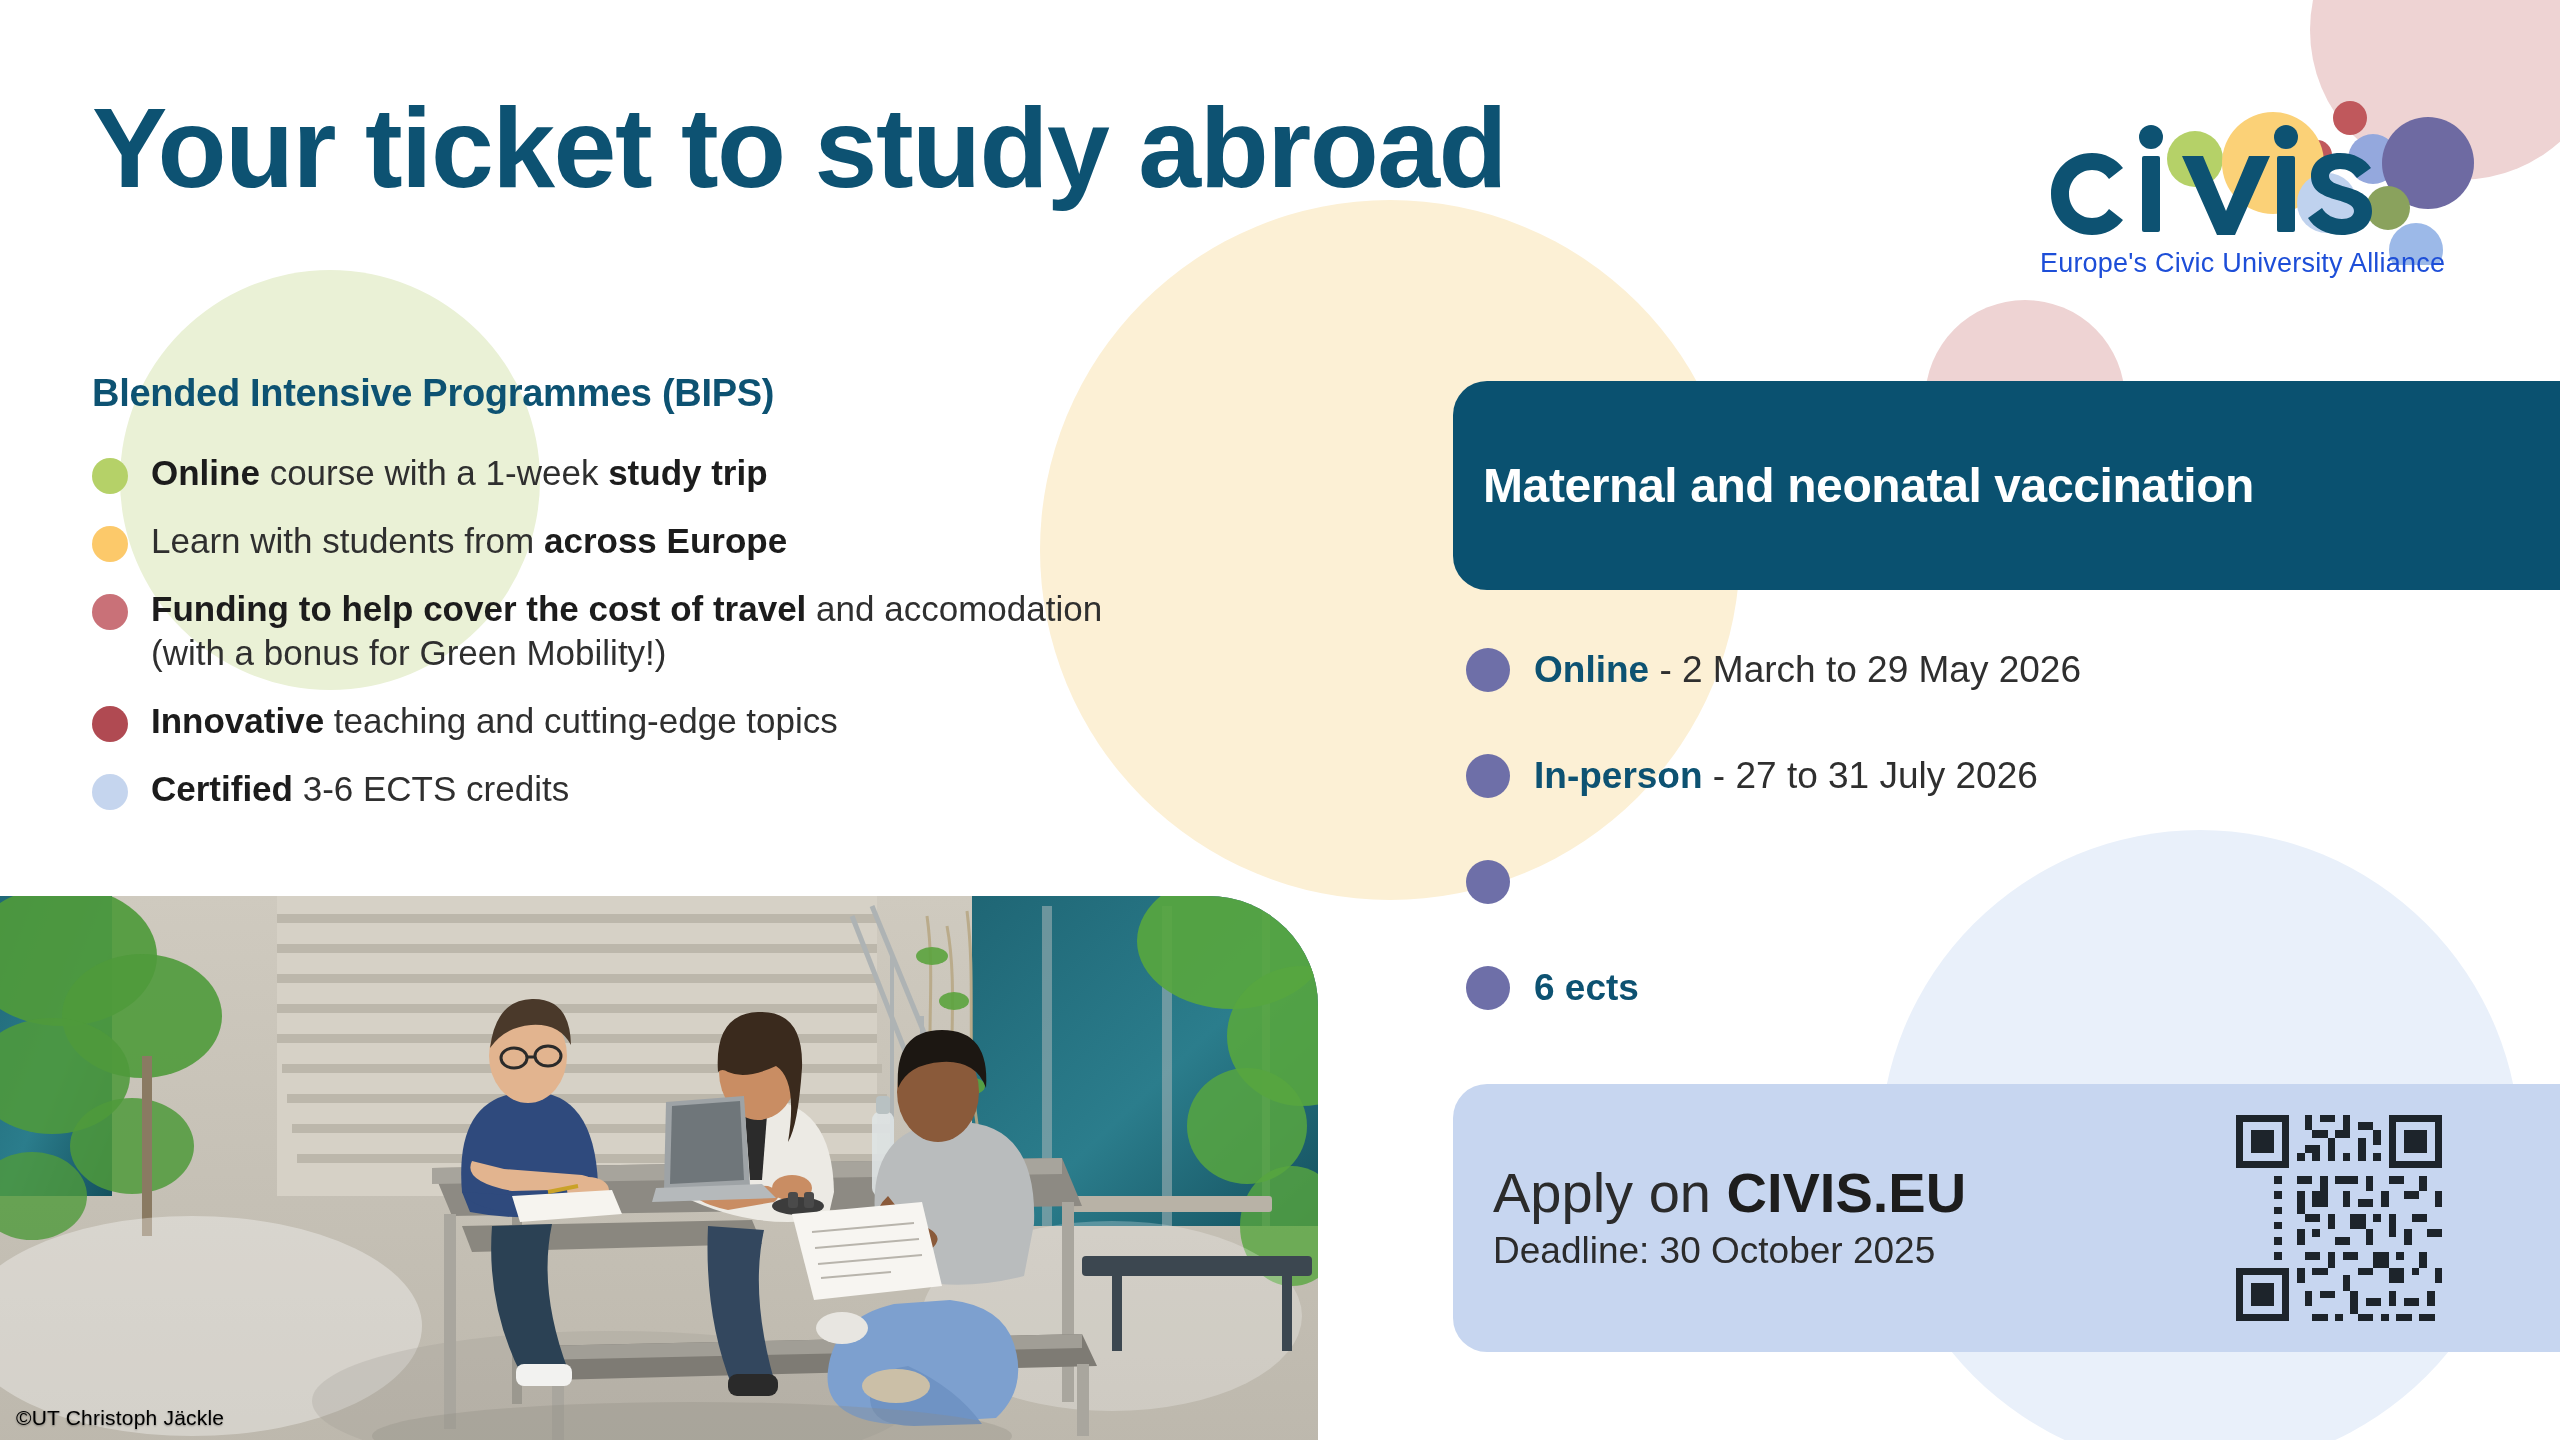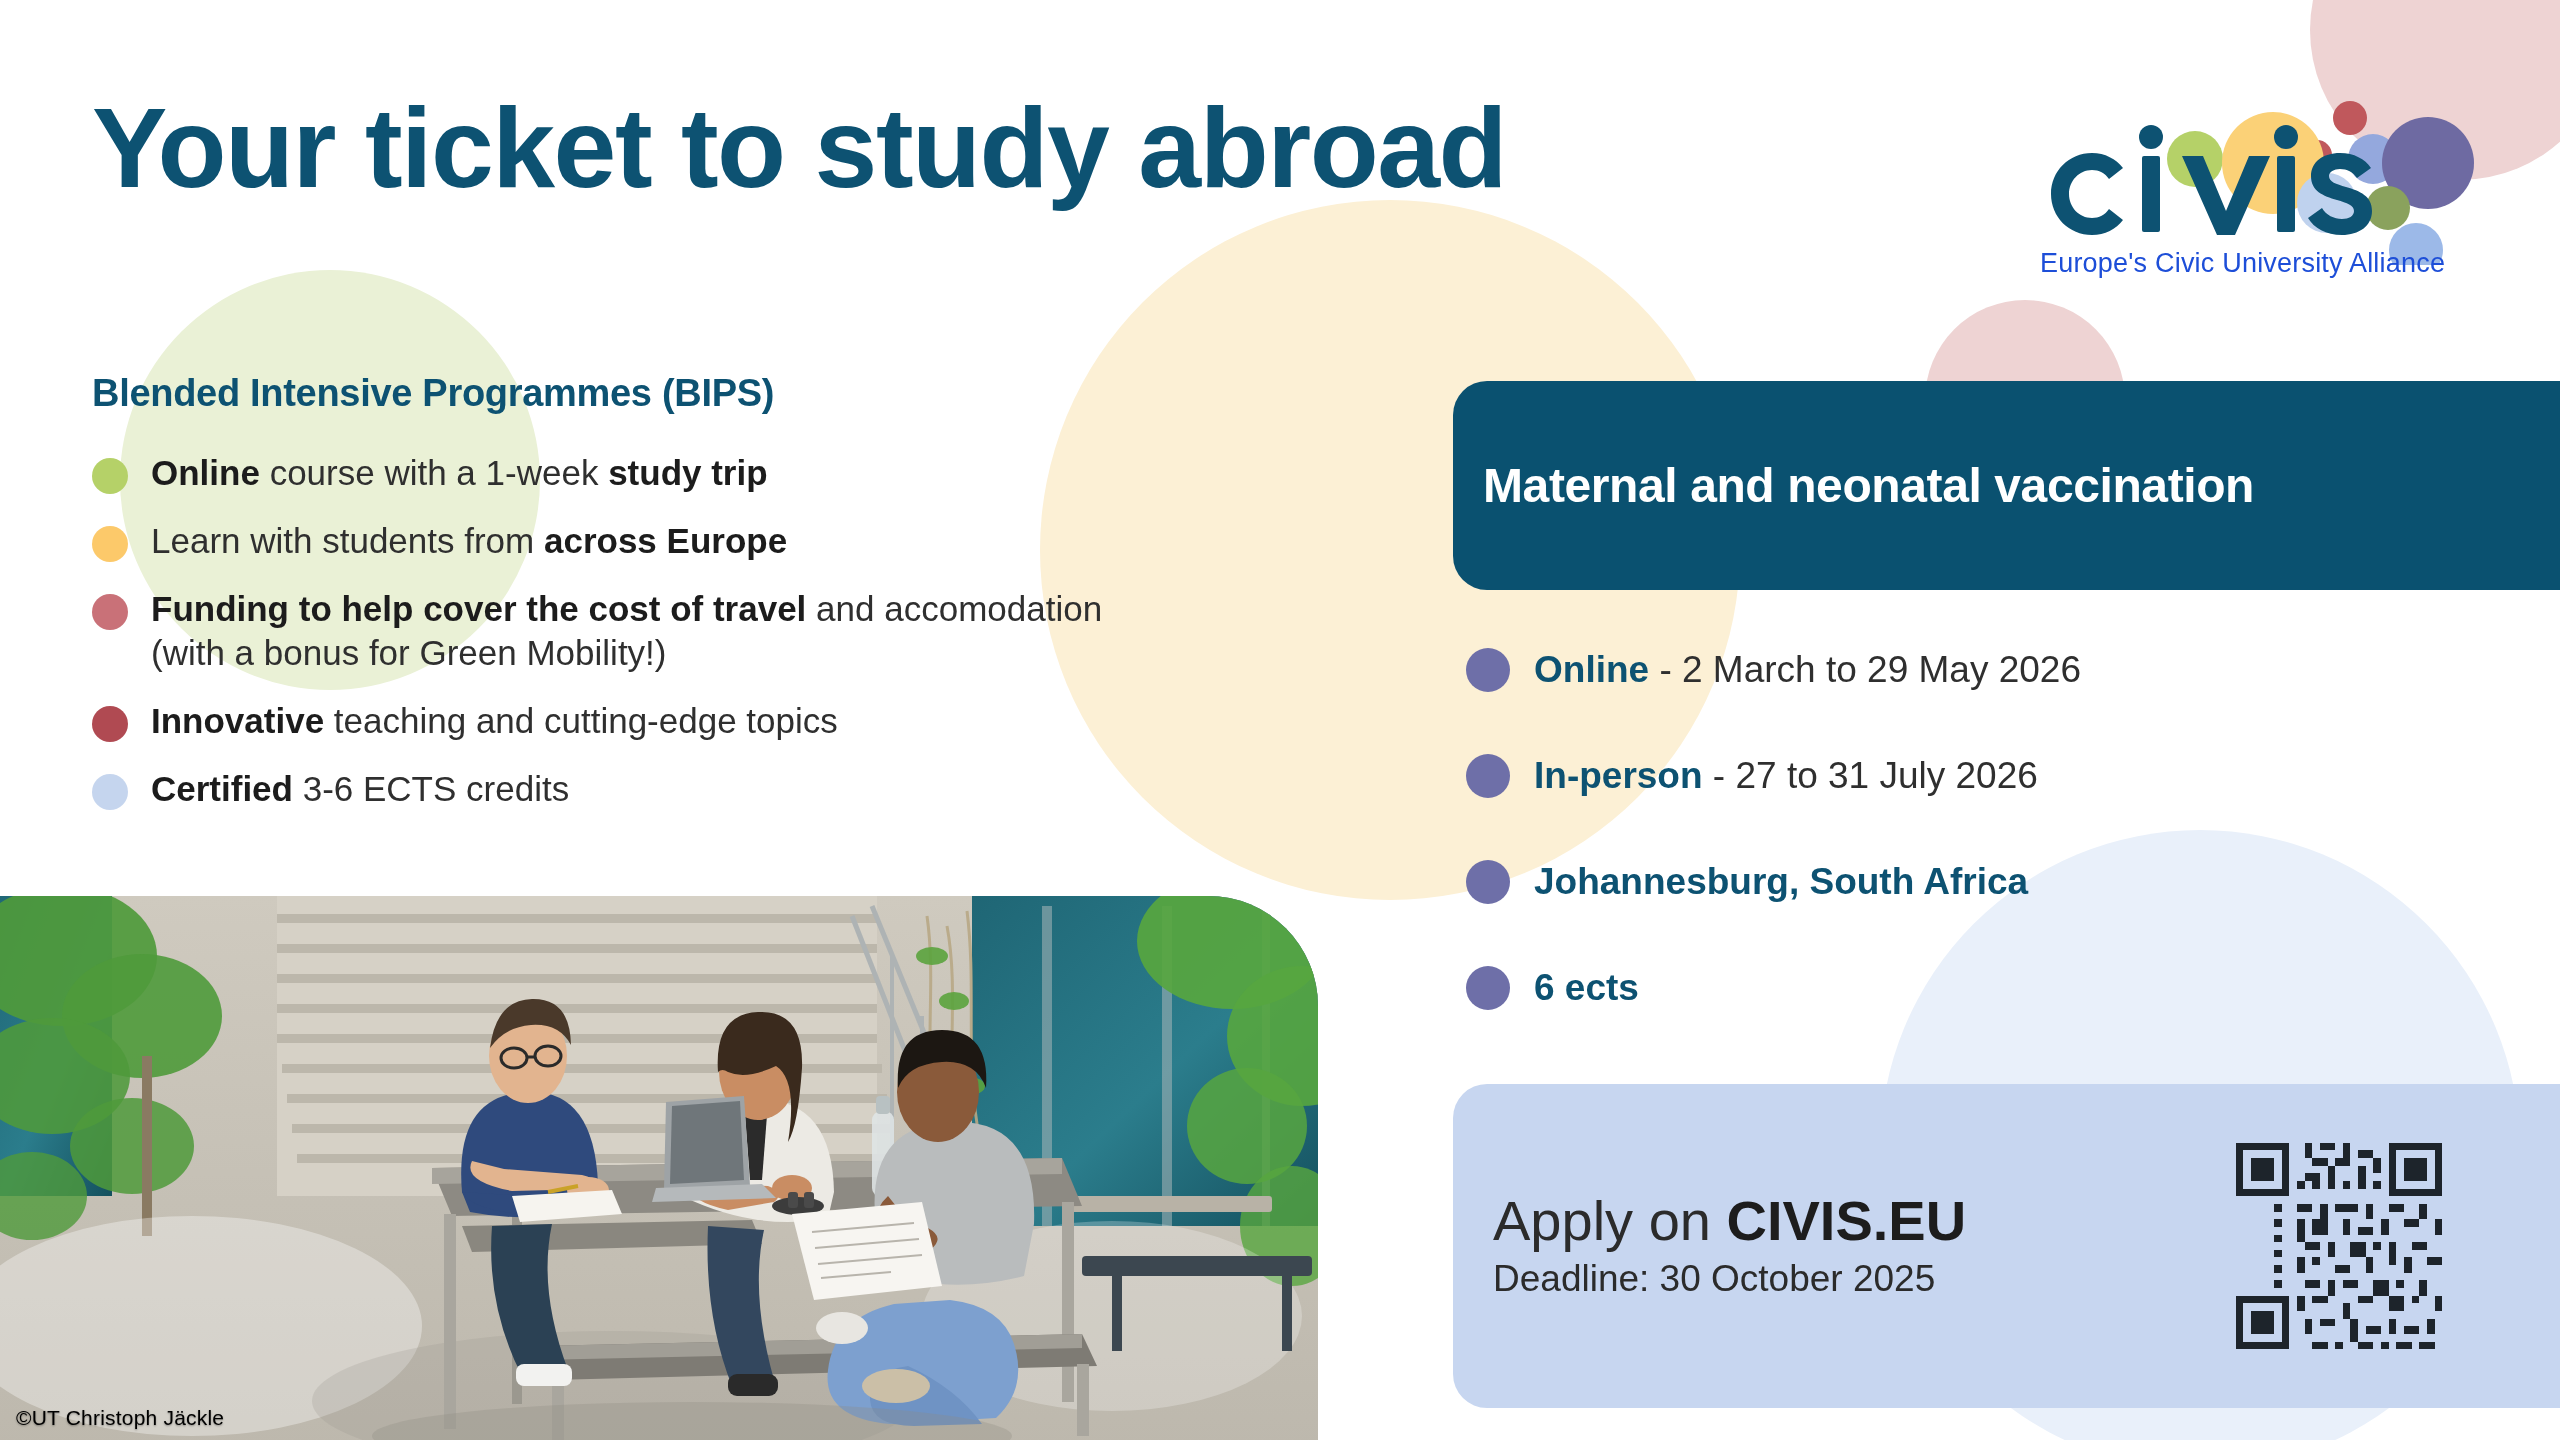--- a/index.html
+++ b/index.html
@@ -81,21 +81,21 @@
   .prog-item{display:flex;align-items:center;margin-bottom:62px;}
   .prog-dot{
     flex:0 0 auto;width:44px;height:44px;border-radius:50%;
     background:#6e6fa8;margin-right:24px;
   }
   .prog-txt{font-size:37px;line-height:1.15;color:#2f2f2f;white-space:nowrap;}
   .prog-txt b{font-weight:700;color:#0d5272;}
 
   
   .apply{
-    position:absolute;left:1453px;top:1084px;width:1107px;height:324px;
+    position:absolute;left:1453px;top:1084px;width:1107px;height:268px;
     background:#c7d6f0;border-radius:34px 0 0 34px;z-index:6;
     display:flex;align-items:center;
   }
   .apply-text{margin-left:40px;flex:1 1 auto;}
   .apply-line1{font-size:56px;color:#2b2b2b;line-height:1.12;white-space:nowrap;}
   .apply-line1 b{font-weight:700;color:#1d1d1d;}
   .apply-line2{font-size:37px;color:#2b2b2b;line-height:1.2;margin-top:4px;white-space:nowrap;}
   .qr{width:222px;height:222px;margin-right:110px;flex:0 0 auto;background:#c7d6f0;}
   .qr svg{display:block;}
 </style>
@@ -356,21 +356,20 @@
     <div class="prog-item">
       <span class="prog-dot"></span>
       <span class="prog-txt"><b>Online</b><span> - 2 March to 29 May 2026</span></span>
     </div>
     <div class="prog-item">
       <span class="prog-dot"></span>
       <span class="prog-txt"><b>In-person</b><span> - 27 to 31 July 2026</span></span>
     </div>
     <div class="prog-item">
       <span class="prog-dot"></span>
-      <span class="prog-txt"><b>Johannesburg, South Africa</b><span></span></span>
     </div>
     <div class="prog-item">
       <span class="prog-dot"></span>
       <span class="prog-txt"><b>6 ects</b><span></span></span>
     </div>
   </div>
 
   <div class="apply">
     <div class="apply-text">
       <div class="apply-line1"><span>Apply on </span><b>CIVIS.EU</b></div>

